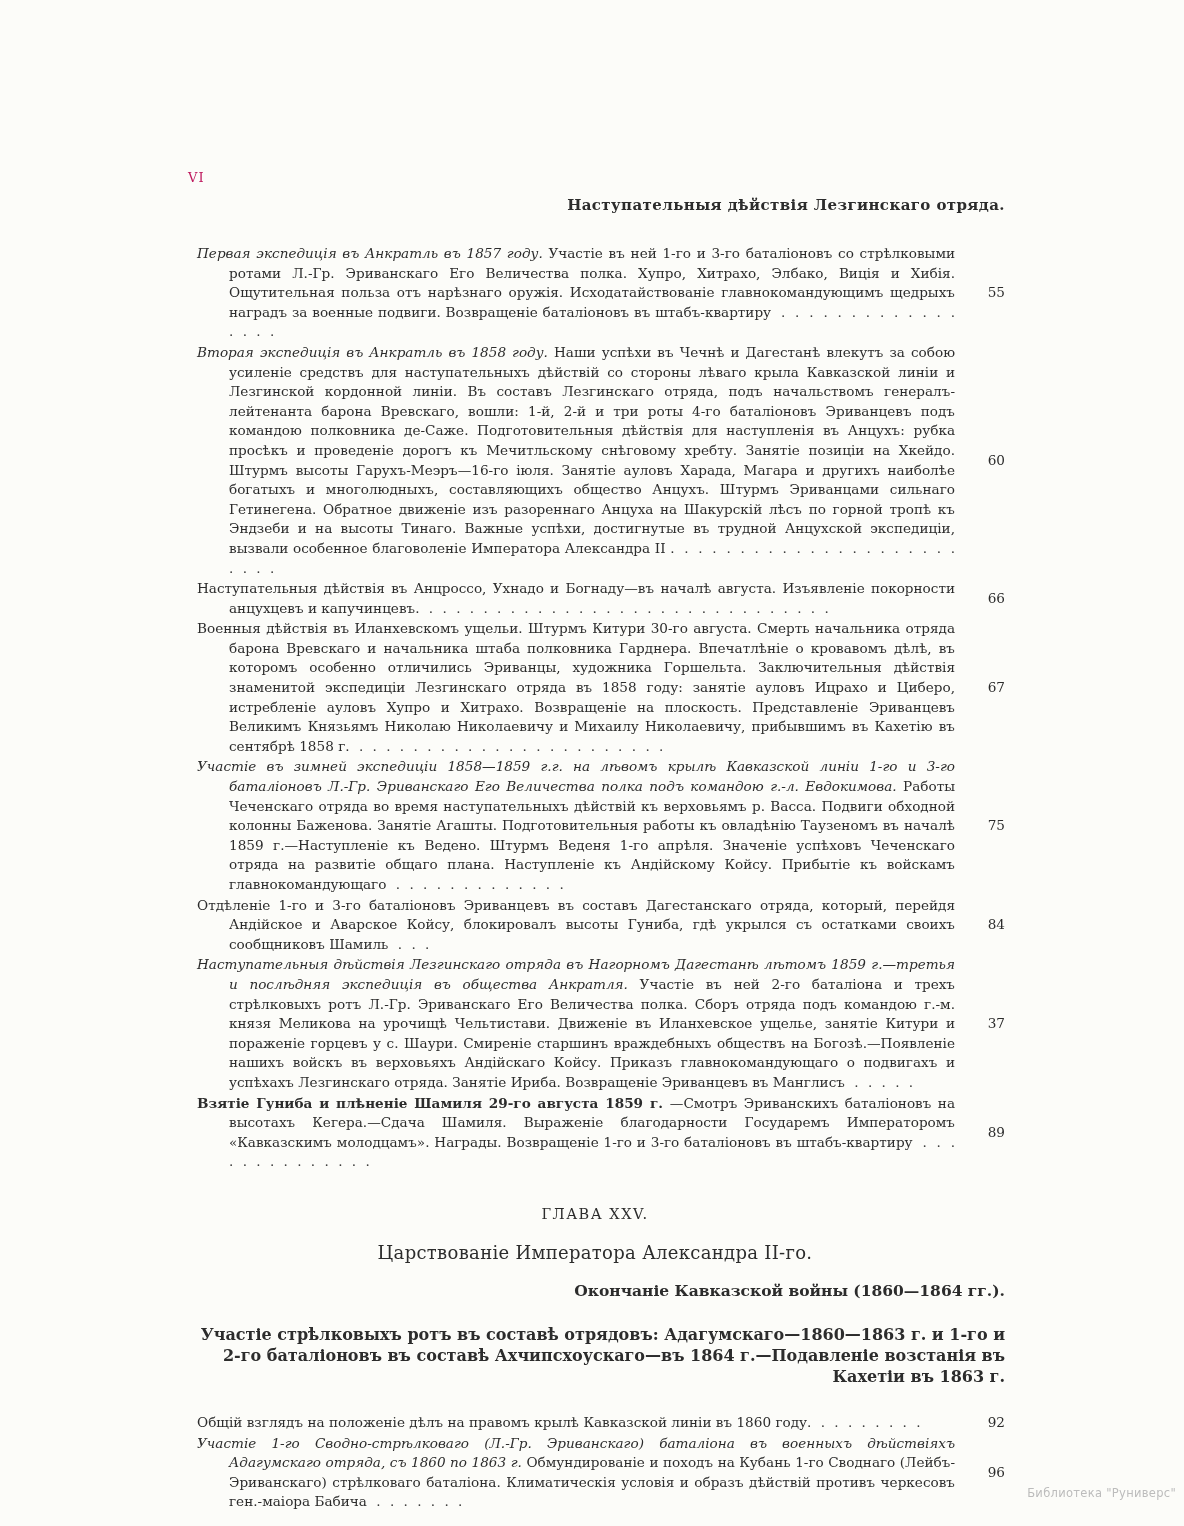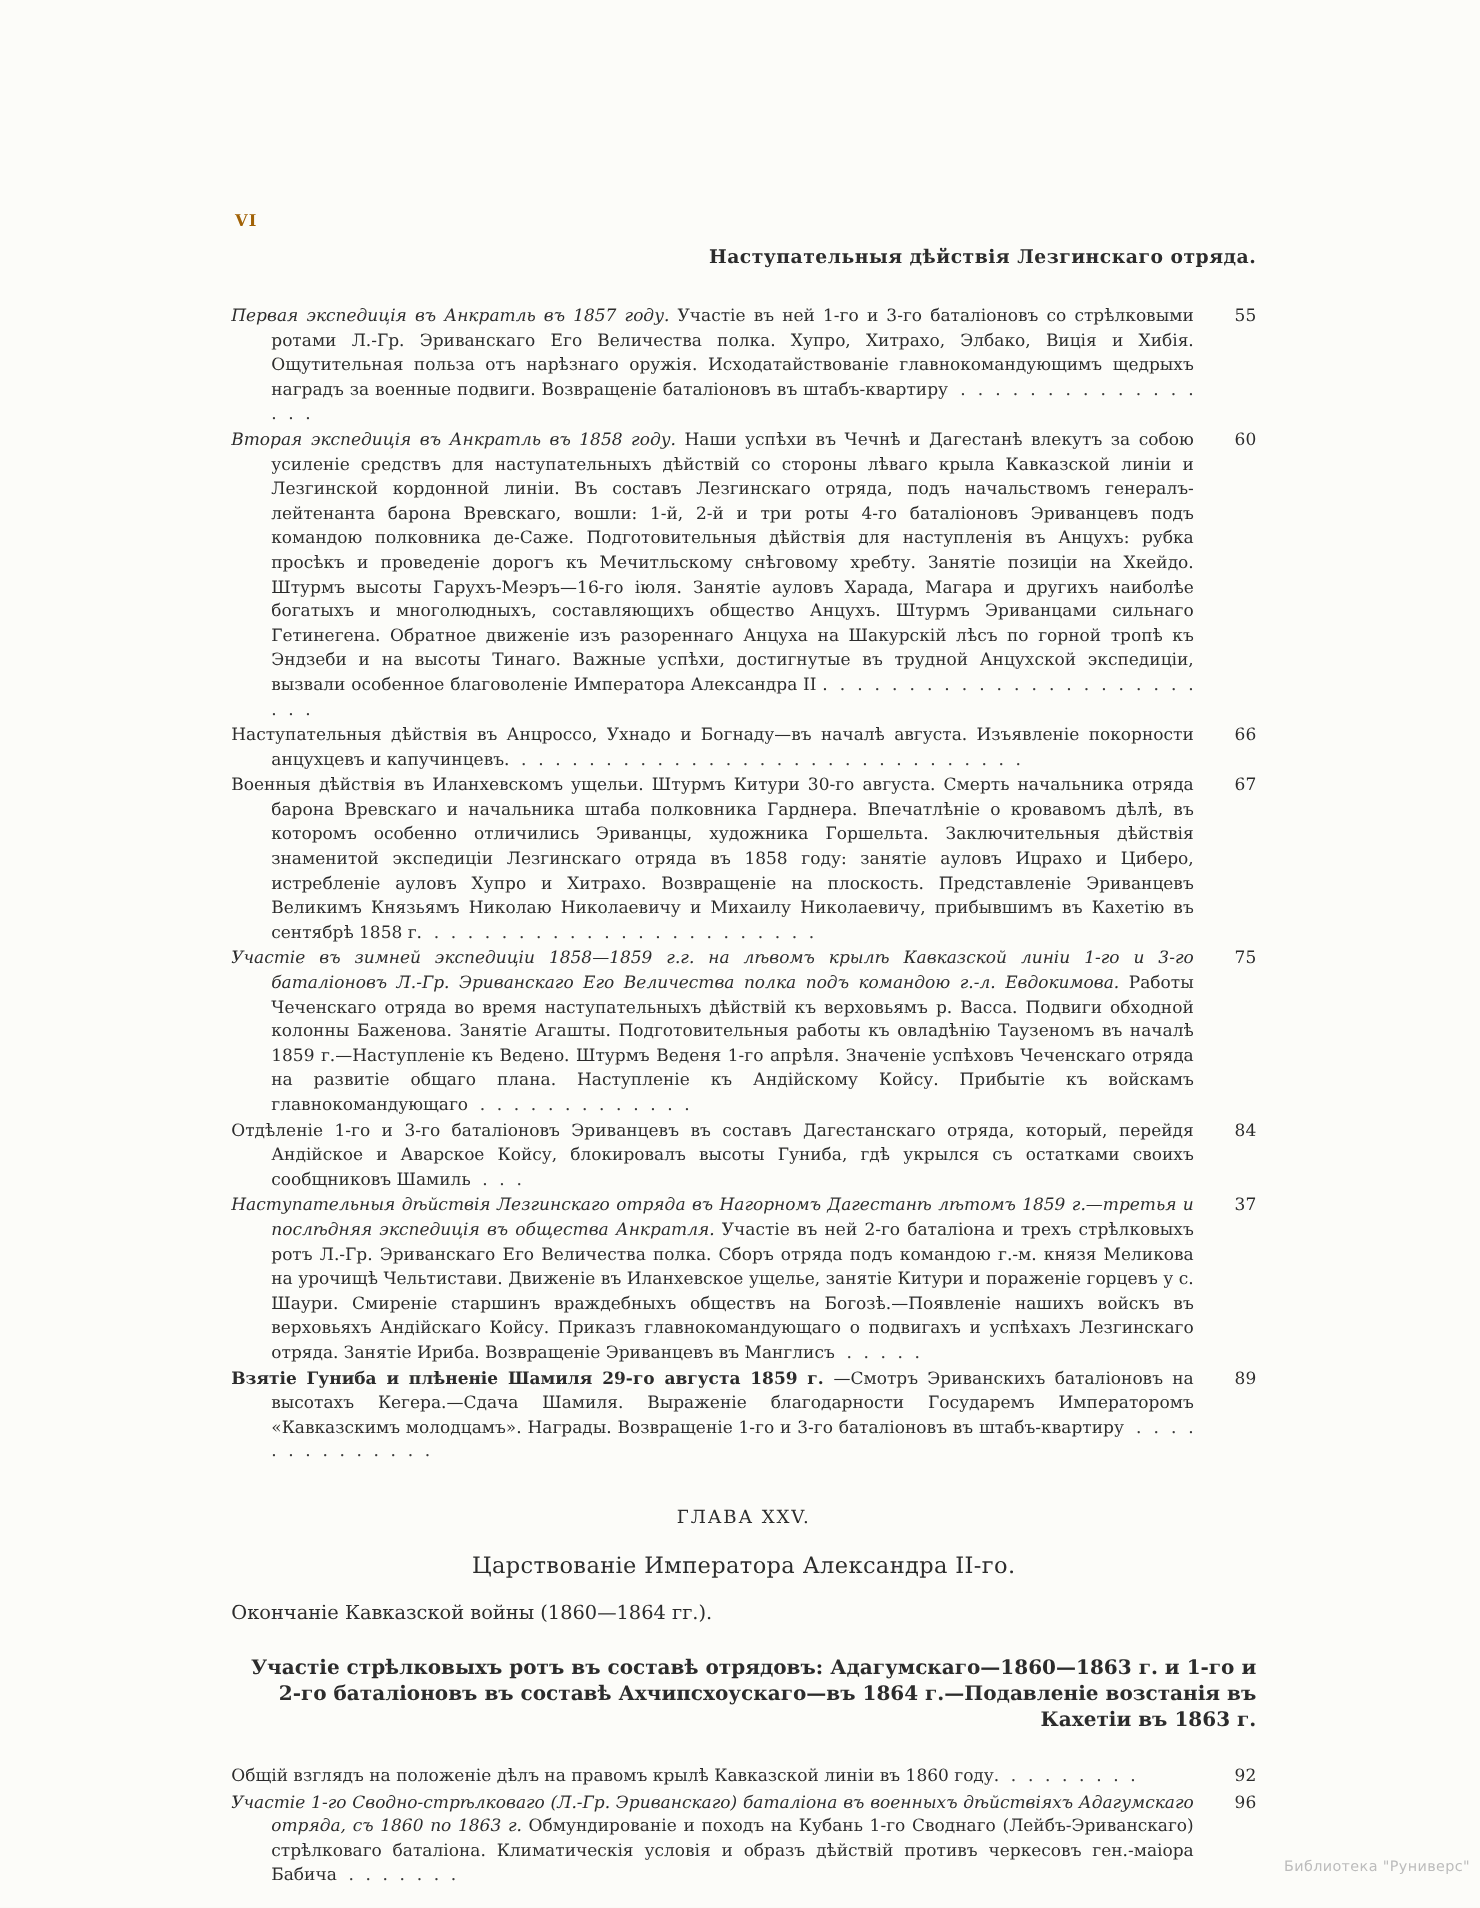--- a/index.html
+++ b/index.html
@@ -12,41 +12,40 @@
     background: #fcfcf9;
     font-family: "DejaVu Serif", serif;
     color: #2c2c2c;
     overflow: hidden;
   }
   .folio {
     position: absolute;
     top: 170px;
     left: 188px;
     font-size: 13px;
-    color: #a16207;
+    color: #be185d;
     letter-spacing: 1px;
-    font-weight: bold;
   }
   .content {
     position: absolute;
     top: 196px;
     left: 185px;
     width: 820px;
   }
   .section-header {
     margin: 0 0 30px 0;
     text-align: right;
     font-size: 15px;
     font-weight: bold;
     letter-spacing: 0.4px;
   }
   .entry {
     display: flex;
-    align-items: flex-start;
-    margin: 0 0 1px 0;
+    align-items: center;
+    margin: 0 0 1px 12px;
   }
   .entry-text {
     flex: 1 1 auto;
     font-size: 13.6px;
     line-height: 19.6px;
     text-align: justify;
     padding-left: 32px;
     text-indent: -32px;
   }
   .entry-text .lead.italic { font-style: italic; }
@@ -72,23 +71,23 @@
   }
   .ch-title {
     margin: 0 0 18px 0;
     text-align: center;
     font-size: 18px;
     font-weight: normal;
     letter-spacing: 0.3px;
   }
   .ch-subtitle {
     margin: 0 0 24px 0;
-    text-align: left;
+    text-align: right;
     font-size: 15.5px;
-    font-weight: normal;
+    font-weight: bold;
   }
   .ch-summary {
     margin: 0 0 26px 0;
     text-align: right;
     font-size: 16px;
     font-weight: bold;
     line-height: 21px;
   }
   .watermark {
     position: absolute;

